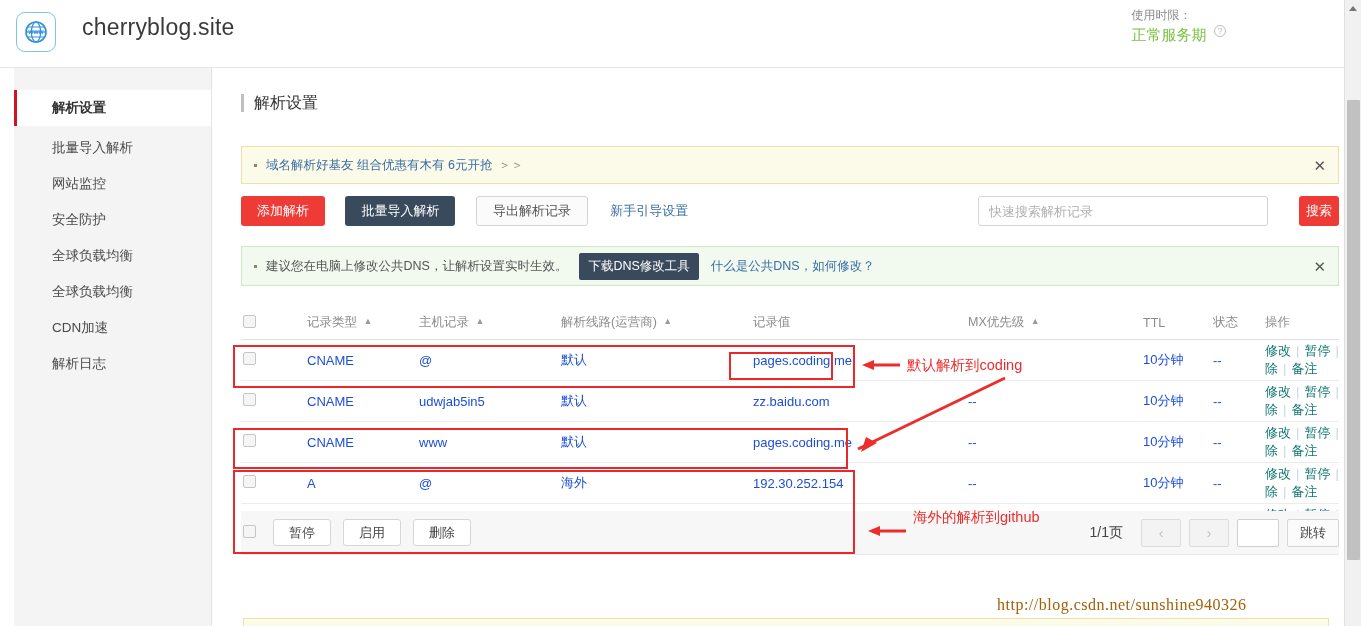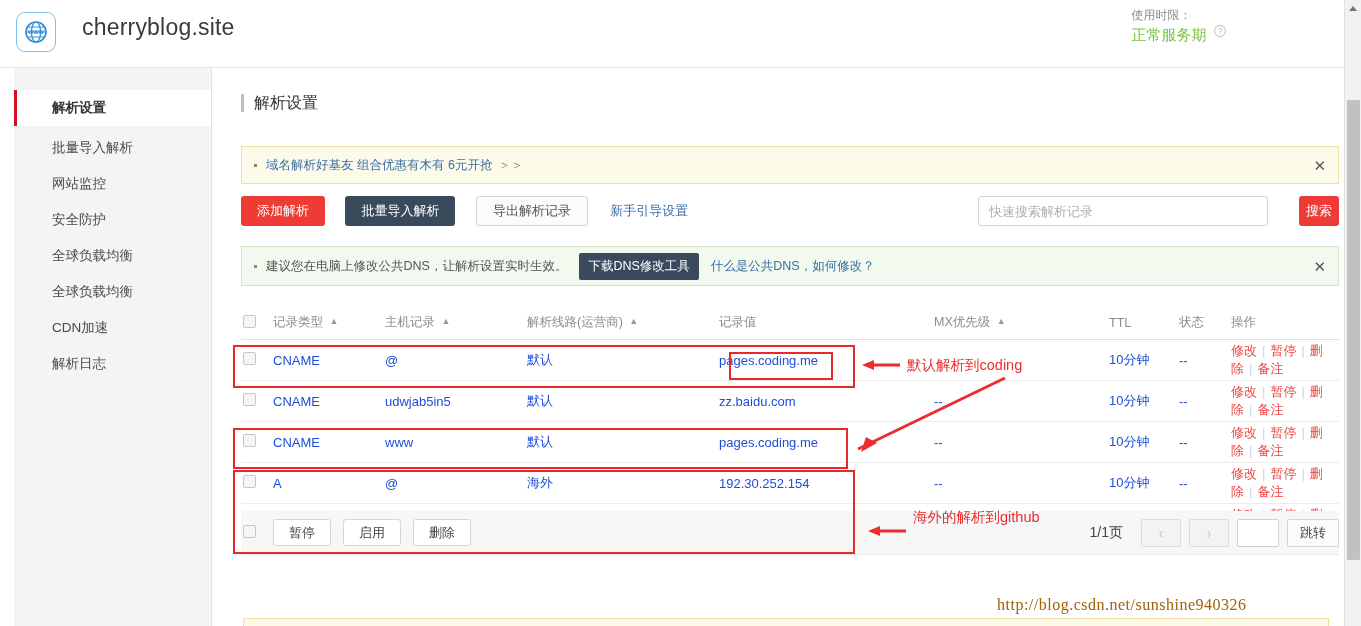--- a/index.html
+++ b/index.html
@@ -99,34 +99,34 @@
   }
 
   
   .table { position: absolute; left: 29px; top: 238px; width: 1098px; }
   .trow { display: flex; align-items: center; height: 41px; font-size: 13px;
           border-bottom: 1px solid #ececec; }
   .thead { height: 34px; border-bottom: 1px solid #e0e0e0; color: #888; font-size: 12.5px; }
   .thead .cell { color: #8c8c8c; }
   .cell { flex: none; }
   .c-chk { width: 32px; padding-left: 2px; }
-  .c-type { width: 112px; }
+  .c-type { width: 112px; margin-left: 34px; }
   .c-host { width: 142px; }
   .c-line { width: 192px; }
   .c-value { width: 215px; }
   .c-mx { width: 175px; }
   .c-ttl { width: 70px; }
   .c-status { width: 52px; }
   .c-ops { width: 108px; }
   .sort-arrow { color: #9a9a9a; font-size: 9px; margin-left: 3px; vertical-align: 2px; }
   .chk {
     width: 13px; height: 13px; border: 1px solid #c6c6c6; background: #f5f5f5;
     display: inline-block; border-radius: 2px; cursor: pointer;
   }
-  .ops a { color: #ef4444; text-decoration: none; cursor: pointer; text-align: right; }
+  .ops a { color: #0f766e; text-decoration: none; cursor: pointer; text-align: right; }
   .ops span.sep { color: #c8d6e5; margin: 0 5px; }
   .muted { color: #1d4ed8; }
 
   
   .tfoot {
     position: absolute; left: 29px; top: 443px; width: 1098px; height: 44px;
     background: #f7f7f7; border-bottom: 1px solid #e8e8e8;
     display: flex; align-items: center;
   }
   .tfoot .sbtn {

